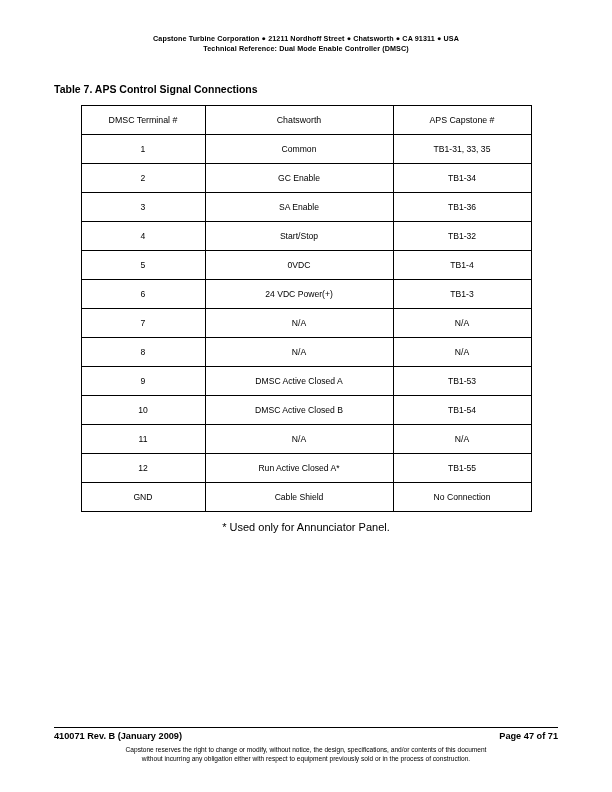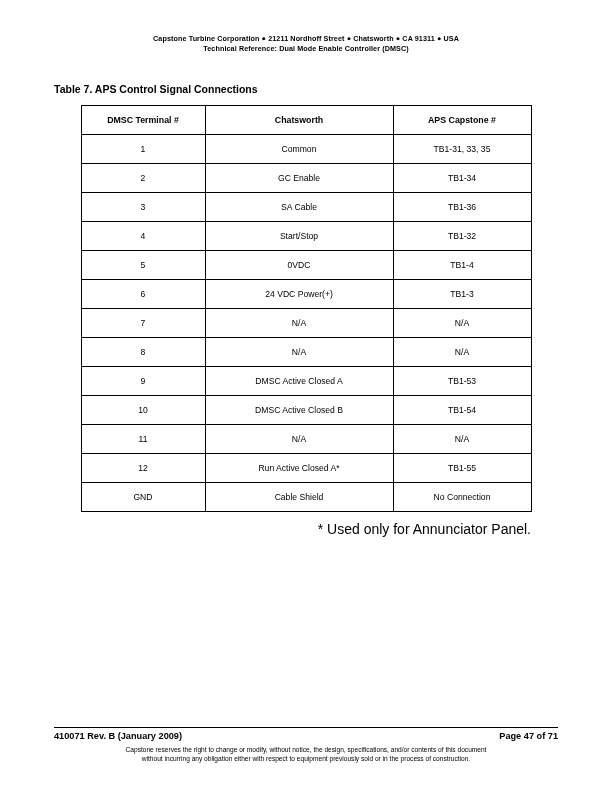--- a/index.html
+++ b/index.html
@@ -50,32 +50,32 @@
   }
   table.data th, table.data td {
     border: 1px solid #000000;
     text-align: center;
     font-size: 8.6px;
     height: 28px;
     vertical-align: middle;
     padding: 0 2px;
   }
   table.data th {
-    font-weight: bold;
+    font-weight: normal;
     font-size: 8.8px;
     margin-left: 40px;
   }
   table.data col.c1 { width: 124px; }
   table.data col.c2 { width: 188px; }
   table.data col.c3 { width: 138px; }
   .footnote {
     width: 450px;
     margin: 9px auto 0 auto;
-    font-size: 14px;
-    text-align: right;
+    font-size: 11px;
+    text-align: center;
   }
   .footer {
     position: absolute;
     left: 54px;
     right: 54px;
     bottom: 28px;
   }
   .footer-rule {
     border-top: 1.6px solid #000000;
     margin-bottom: 3px;
@@ -125,21 +125,21 @@
         <td>Common</td>
         <td>TB1-31, 33, 35</td>
       </tr>
       <tr>
         <td>2</td>
         <td>GC Enable</td>
         <td>TB1-34</td>
       </tr>
       <tr>
         <td>3</td>
-        <td>SA Cable</td>
+        <td>SA Enable</td>
         <td>TB1-36</td>
       </tr>
       <tr>
         <td>4</td>
         <td>Start/Stop</td>
         <td>TB1-32</td>
       </tr>
       <tr>
         <td>5</td>
         <td>0VDC</td>

